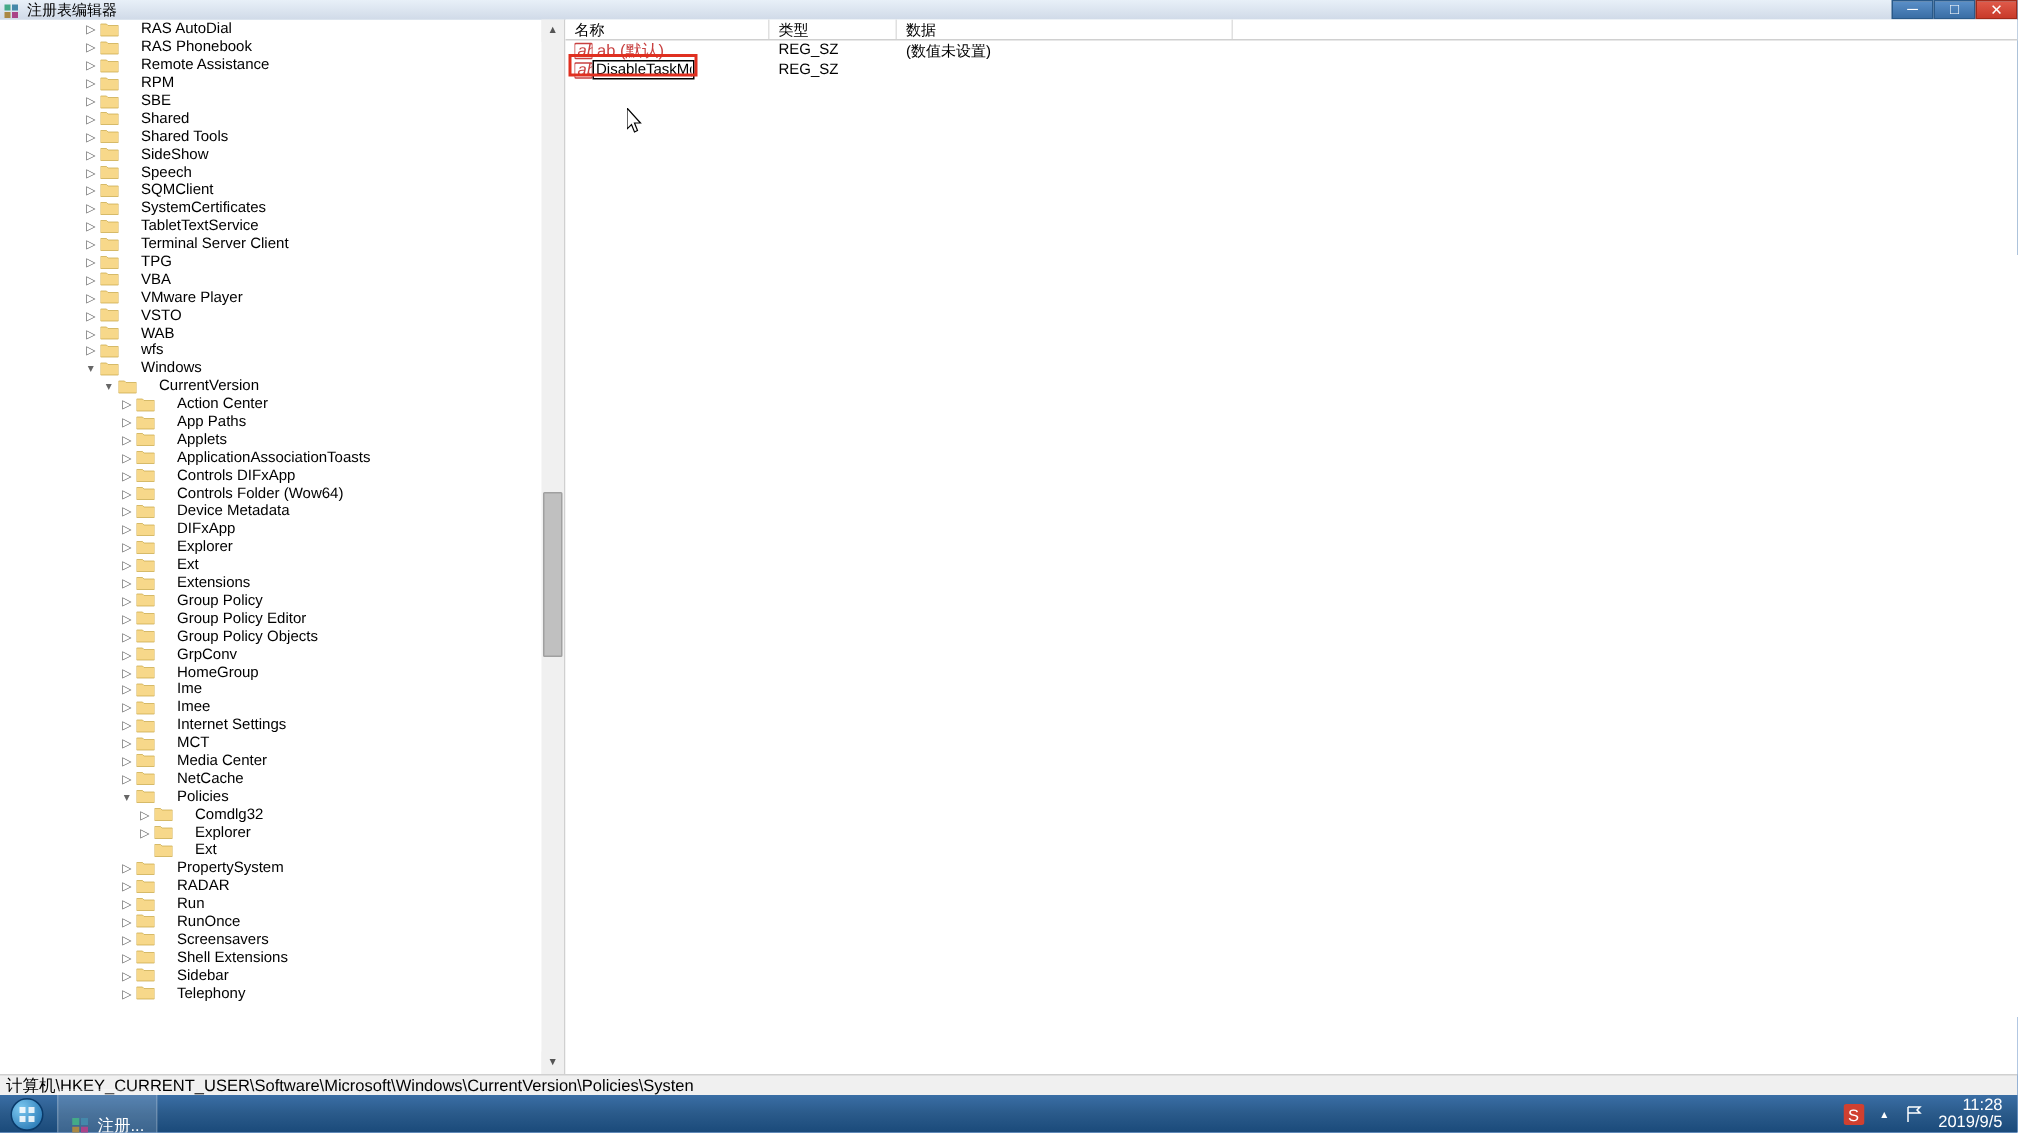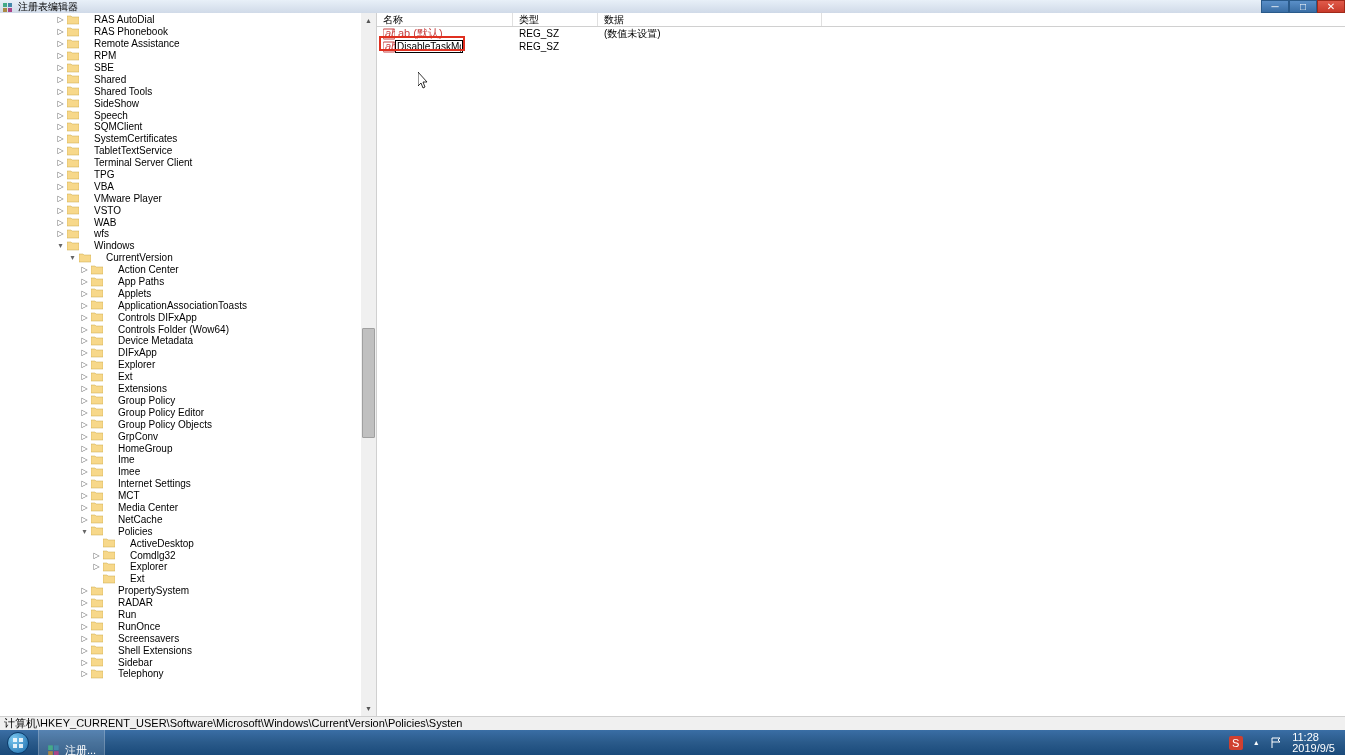--- a/index.html
+++ b/index.html
@@ -42,21 +42,21 @@
 
 .statusbar { height: 14px; background: #f0f0f0; border-top: 1px solid #d0d0d0; display: flex; align-items: center; padding: 0 4px; font-size: 10px; color: #000; }
 
 .taskbar { position: absolute; bottom: 0; left: 0; right: 0; height: 25px; background: linear-gradient(to bottom, #3a6ea5 0%, #2a5a8a 50%, #1a4a7a 100%); display: flex; align-items: center; }
 .start-btn { width: 36px; height: 25px; display: flex; align-items: center; justify-content: center; }
 .start-orb { width: 22px; height: 22px; border-radius: 50%; background: radial-gradient(circle at 30% 30%, #7cc8f0, #1a6aaa); border: 1px solid #0a3a6a; display: flex; align-items: center; justify-content: center; }
 .task-item { height: 23px; margin-left: 2px; padding: 16px 8px; background: rgba(255,255,255,0.15); border: 1px solid rgba(255,255,255,0.2); border-radius: 2px; display: flex; align-items: flex-start; color: #fff; font-size: 10px; }
 .task-item .icon { width: 14px; height: 14px; margin-right: 4px; }
 .systray { margin-left: auto; display: flex; align-items: center; height: 100%; padding: 0 4px; color: #fff; font-size: 10px; }
 .systray .tray-icon { width: 14px; height: 14px; margin: 0 3px; display: inline-flex; }
-.clock { text-align: left; padding: 0 6px; line-height: 11px; font-size: 9px; }
+.clock { text-align: right; padding: 0 6px; line-height: 11px; font-size: 9px; }
 
 .cursor-arrow { position: absolute; pointer-events: none; z-index: 1000; }
 
 svg.folder { width: 12px; height: 10px; }
 svg.reg-sz { width: 12px; height: 12px; }
 </style>
 </head>
 <body>
 
 <div style="position:relative;width:1345px;height:755px;">
@@ -471,29 +471,20 @@
             <span class="label">NetCache</span>
           </div>
           <div class="tree-row" style="padding-left: 80px;">
             <span class="expander">▾</span>
             <span class="folder-icon">
               <svg class="folder" viewBox="0 0 12 10">
                 <path d="M0 1 h4 l1 1 h7 v7 h-12 z" fill="#f7d88a" stroke="#c9a94a" stroke-width="0.5"></path>
               </svg>
             </span>
             <span class="label">Policies</span>
-          </div>
-          <div class="tree-row" style="padding-left: 92px;">
-            <span class="expander"></span>
-            <span class="folder-icon">
-              <svg class="folder" viewBox="0 0 12 10">
-                <path d="M0 1 h4 l1 1 h7 v7 h-12 z" fill="#f7d88a" stroke="#c9a94a" stroke-width="0.5"></path>
-              </svg>
-            </span>
-            <span class="label">ActiveDesktop</span>
           </div>
           <div class="tree-row" style="padding-left: 92px;">
             <span class="expander">▷</span>
             <span class="folder-icon">
               <svg class="folder" viewBox="0 0 12 10">
                 <path d="M0 1 h4 l1 1 h7 v7 h-12 z" fill="#f7d88a" stroke="#c9a94a" stroke-width="0.5"></path>
               </svg>
             </span>
             <span class="label">Comdlg32</span>
           </div>

